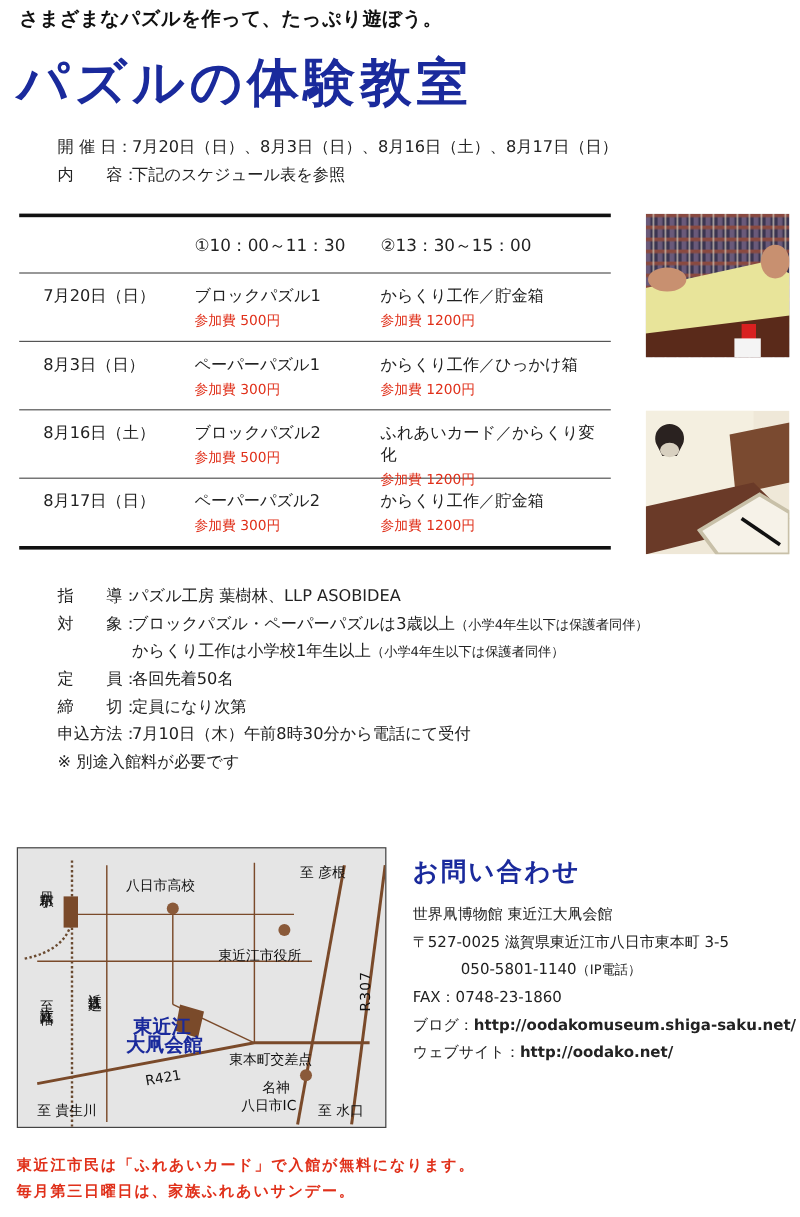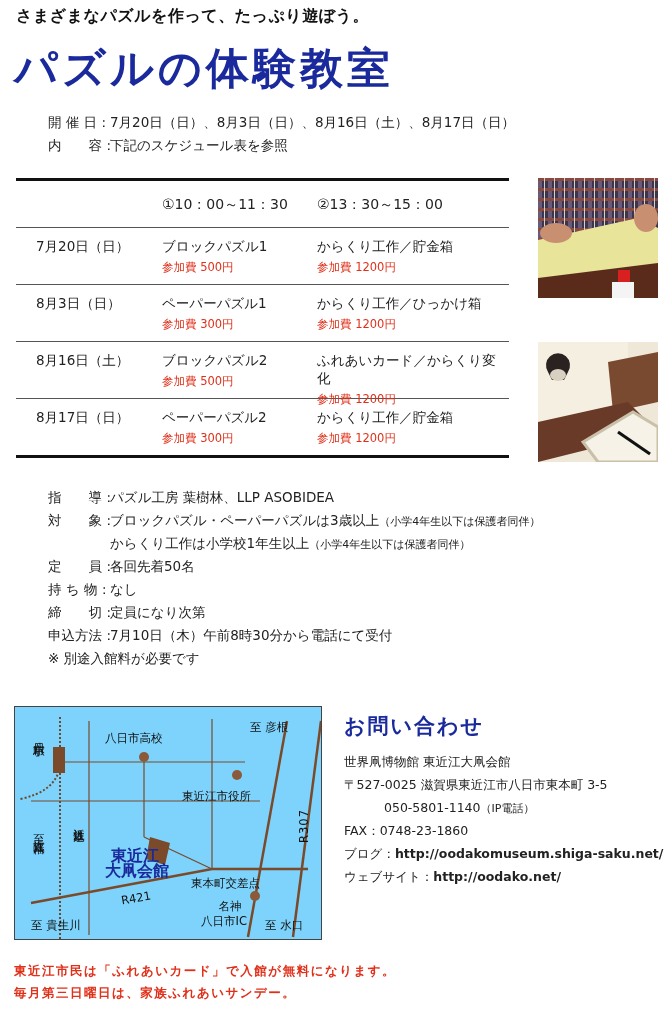--- a/index.html
+++ b/index.html
@@ -28,21 +28,21 @@
   .sched-row .c-am, .sched-row .c-pm { top: 10px; }
   .fee { display: block; color: #e0301a; font-size: 11.5px; margin-top: 4px; }
 
   .photo { left: 538px; width: 120px; height: 120px; overflow: hidden; }
 
   .details { left: 16px; top: 486px; }
   .details .info-line { height: 23px; line-height: 23px; }
   .small { font-size: 11px; }
 
   
-  .map { left: 14px; top: 706px; width: 306px; height: 232px; border: 1px solid #444; background: #7dd3fc; }
+  .map { left: 14px; top: 706px; width: 306px; height: 232px; border: 1px solid #444; background: #e5e5e5; }
   .map-text { position: absolute; font-size: 11.5px; color: #111; white-space: nowrap; }
   .vert { writing-mode: vertical-rl; letter-spacing: 1px; }
   .map-label-blue { color: #1a2a9c; font-weight: bold; font-size: 16px; line-height: 15px; }
 
   .contact { left: 344px; top: 712px; }
   .contact-title { font-size: 21px; font-weight: bold; color: #1a2a9c; letter-spacing: 2px; margin-bottom: 10px; }
   .contact-line { font-size: 12.5px; height: 23px; line-height: 23px; white-space: nowrap; color: #222; }
   .contact-line b { font-weight: bold; }
 
   .footer { left: 14px; top: 960px; color: #e0301a; font-size: 12.5px; font-weight: bold; letter-spacing: 1.5px; }
@@ -129,21 +129,20 @@
     <path d="M10,30 a12,12 0 1,1 20,0 l-4,8 l-12,0 z" fill="#2a2220"></path>
     <ellipse cx="20" cy="33" rx="8" ry="6" fill="#d8d0c0"></ellipse>
   </svg>
 </div>
 
 <div class="abs details">
   <div class="info-line"><span class="lbl">指　　導：</span><span>パズル工房 葉樹林、LLP ASOBIDEA</span></div>
   <div class="info-line"><span class="lbl">対　　象：</span><span>ブロックパズル・ペーパーパズルは3歳以上</span><span class="small">（小学4年生以下は保護者同伴）</span></div>
   <div class="info-line"><span class="lbl"></span><span>からくり工作は小学校1年生以上</span><span class="small">（小学4年生以下は保護者同伴）</span></div>
   <div class="info-line"><span class="lbl">定　　員：</span><span>各回先着50名</span></div>
-  <div class="info-line"><span class="lbl">持 ち 物：</span><span>なし</span></div>
   <div class="info-line"><span class="lbl">締　　切：</span><span>定員になり次第</span></div>
   <div class="info-line"><span class="lbl">申込方法：</span><span>7月10日（木）午前8時30分から電話にて受付</span></div>
   <div class="info-line">※ 別途入館料が必要です</div>
 </div>
 
 <div class="abs map">
   <svg class="abs" style="left:0;top:0;" width="306" height="232" viewBox="0 0 306 232">
 
     <line x1="45" y1="10" x2="45" y2="232" stroke="#6a4a30" stroke-width="2" stroke-dasharray="2,2"></line>
     <path d="M45,60 Q40,85 5,92" fill="none" stroke="#6a4a30" stroke-width="2" stroke-dasharray="2,2"></path>

